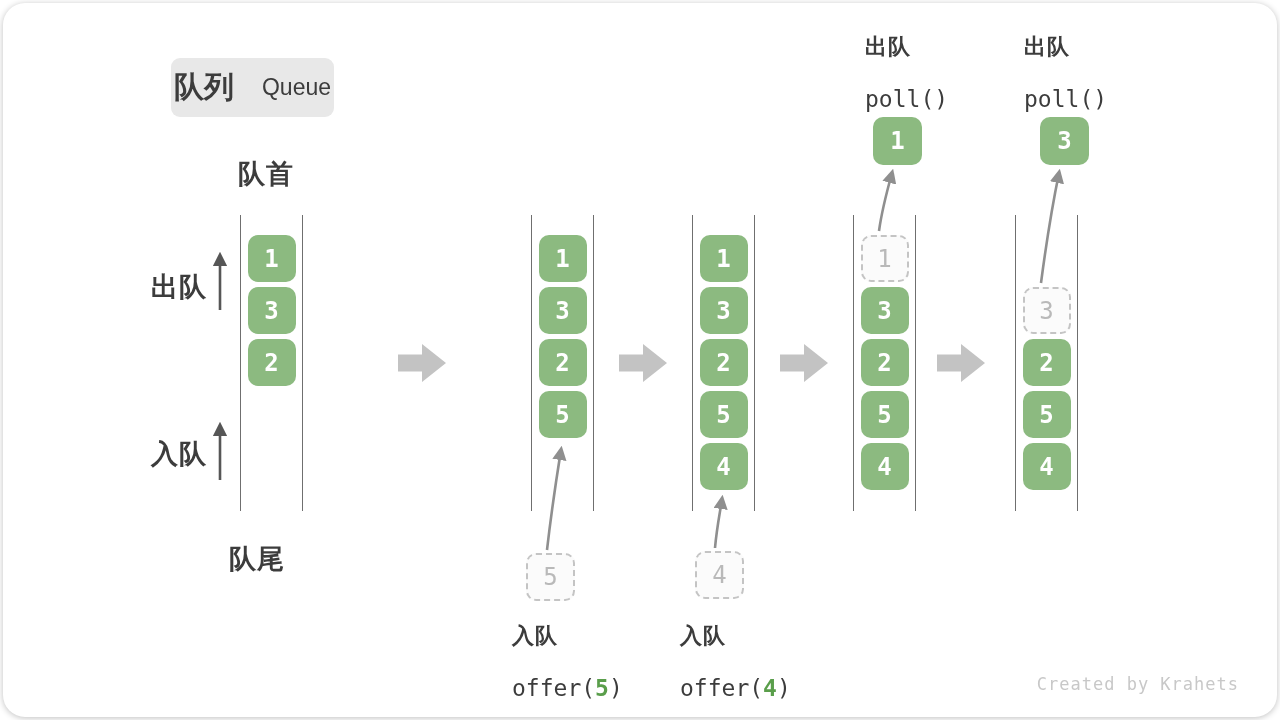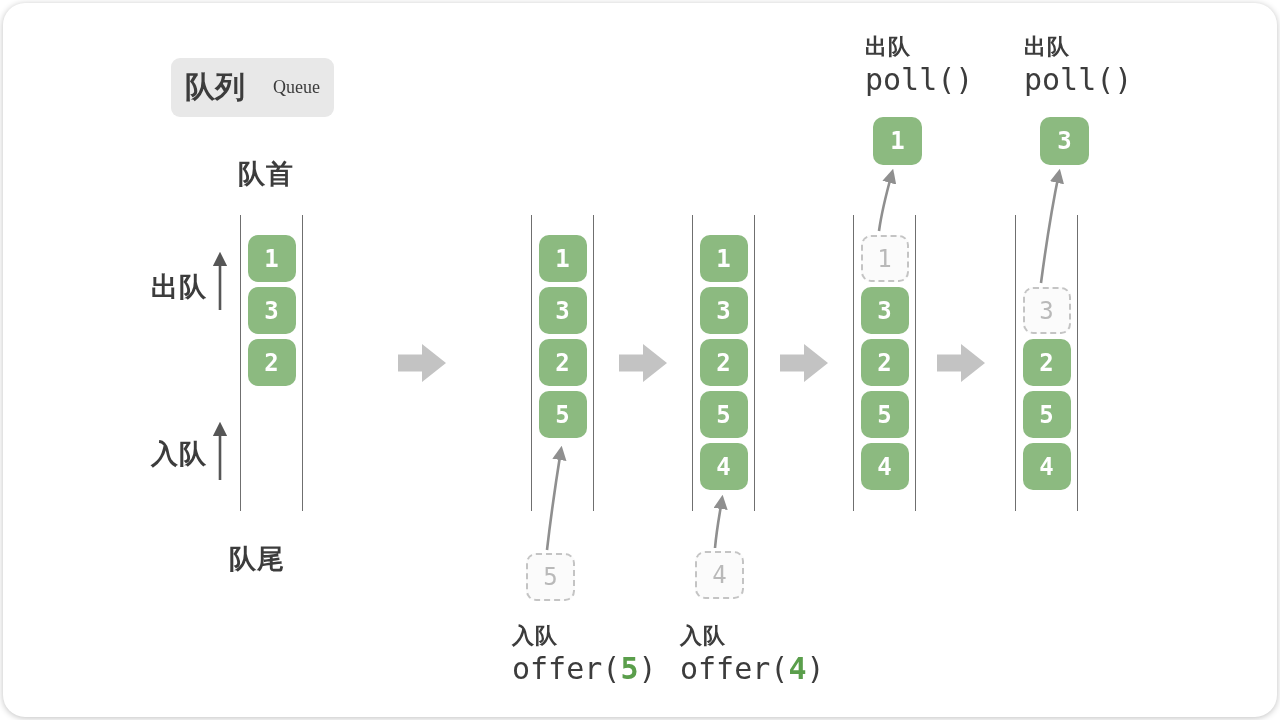--- a/index.html
+++ b/index.html
@@ -26,21 +26,21 @@
   .block-arrow{fill:var(--block);}
   .curve-arrow{stroke:var(--curve);stroke-width:2.6;fill:none;}
   .side-arrow{stroke:var(--side-arrow);stroke-width:2.6;fill:none;}
 
   .title-box{
     position:absolute;left:168px;top:43px;width:163px;height:59px;
     background:var(--title-bg);border-radius:9px;
     display:flex;align-items:center;justify-content:center;gap:28px;margin-top:12px;
   }
   .title-zh{font-size:30px;font-weight:bold;color:var(--ink);}
-  .title-en{font-family:Liberation Serif, serif;font-size:18px;color:var(--ink);}
+  .title-en{font-family:Liberation Sans, sans-serif;font-size:23px;color:var(--ink);}
 
   .cjk-label{position:absolute;font-size:27px;font-weight:bold;color:var(--ink);letter-spacing:1px;}
 
   .queue-col{position:absolute;top:212px;width:63px;height:296px;
     border-left:1.5px solid var(--wall);border-right:1.5px solid var(--wall);}
   .slot{
     position:absolute;left:7px;width:48px;height:47px;border-radius:10px;
     display:flex;align-items:center;justify-content:center;
     font-family:"DejaVu Sans Mono",monospace;font-size:24px;font-weight:bold;
   }
@@ -50,21 +50,21 @@
   .free-box{
     position:absolute;width:49px;height:48px;border-radius:10px;
     display:flex;align-items:center;justify-content:center;
     font-family:"DejaVu Sans Mono",monospace;font-size:24px;
   }
   .free-box.green{background:var(--green);color:#fff;font-weight:bold;}
   .free-box.ghost{border:2.5px dashed var(--dash);color:var(--dash-text);background:#fbfbfb;}
 
   .op-text{position:absolute;color:var(--ink);}
   .op-text .zh{font-size:22px;font-weight:600;letter-spacing:1px;}
-  .op-text .code{font-family:"DejaVu Sans Mono",monospace;font-size:30px;margin-top:0;}
+  .op-text .code{font-family:"DejaVu Sans Mono",monospace;font-size:23px;margin-top:24px;}
   .op-text .arg{color:var(--accent);font-weight:bold;}
 
   .watermark{
     position:absolute;right:38px;top:671px;
     font-family:"DejaVu Sans Mono",monospace;font-size:17px;color:var(--wm);letter-spacing:1px;
   }
 </style>
 </head>
 <body>
 
@@ -155,14 +155,15 @@
 
   <div class="op-text" style="left:862px;top:29px;">
     <div class="zh">出队</div>
     <div class="code">poll()</div>
   </div>
   <div class="op-text" style="left:1021px;top:29px;">
     <div class="zh">出队</div>
     <div class="code">poll()</div>
   </div>
 
+  <div class="watermark">Created by Krahets</div>
 
 </div>
 
 </body></html>

